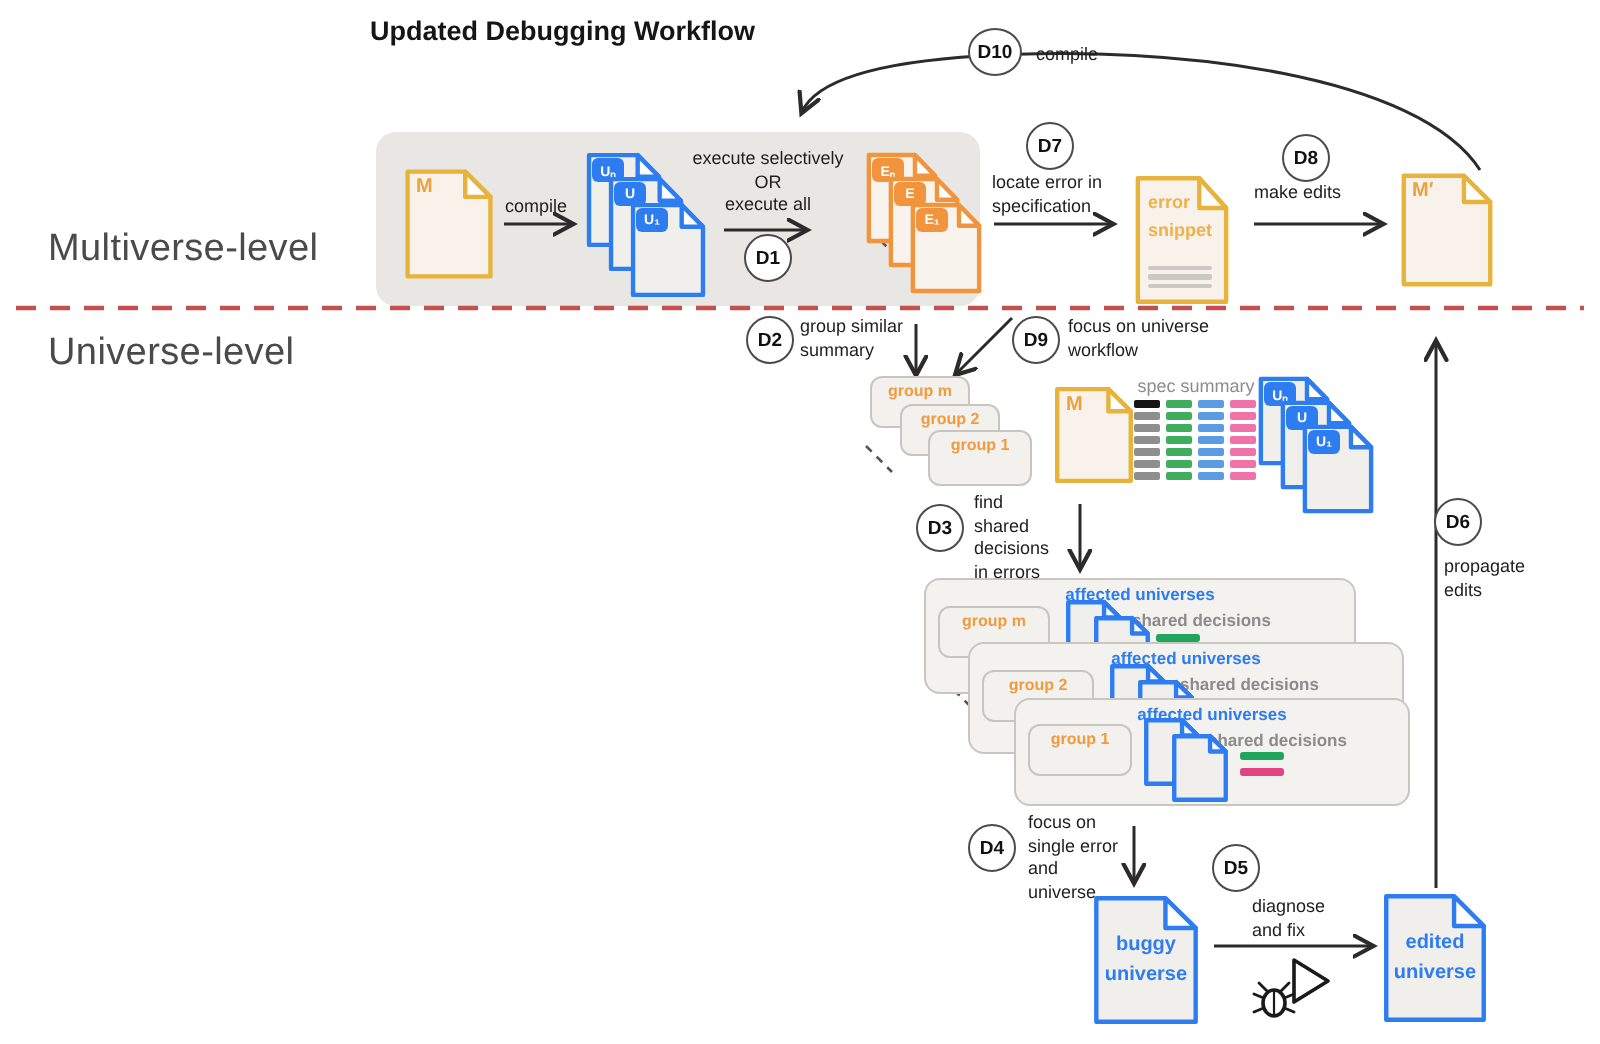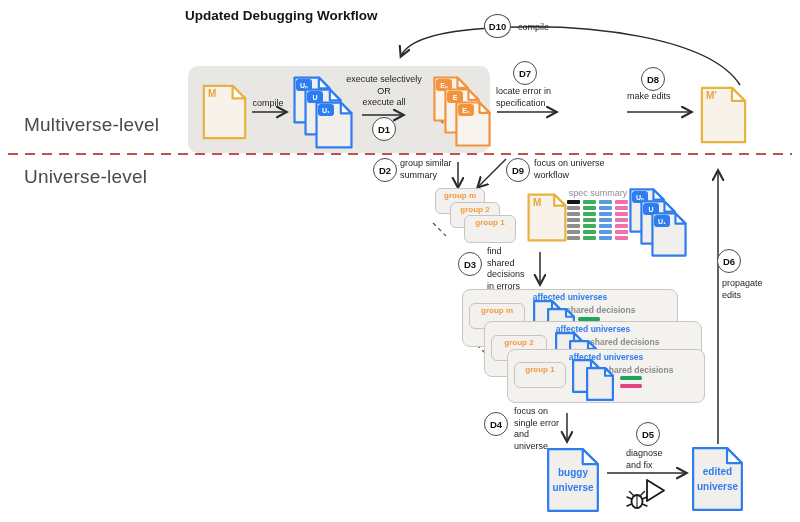--- a/index.html
+++ b/index.html
@@ -102,21 +102,21 @@
   </svg>
 
   <div class="title">Updated Debugging Workflow</div>
   <div class="levellbl" style="top:166px">Universe-level</div>
   <div class="levellbl" style="top:114px">Multiverse-level</div>
 
   <div class="dcir" style="left:372px;top:117px">D1</div>
   <div class="dcir" style="left:373px;top:158px">D2</div>
   <div class="dcir" style="left:458px;top:252px">D3</div>
   <div class="dcir" style="left:484px;top:412px">D4</div>
-  <div class="dcir" style="left:636px;top:422px">D5</div>
+  <div class="dcir" style="left:606px;top:422px">D5</div>
   <div class="dcir" style="left:717px;top:249px">D6</div>
   <div class="dcir" style="left:513px;top:61px">D7</div>
   <div class="dcir" style="left:641px;top:67px">D8</div>
   <div class="dcir" style="left:506px;top:158px">D9</div>
   <div class="dcir wide" style="left:484px;top:14px">D10</div>
 
   <div class="lbl" style="left:518px;top:22px">compile</div>
   <div class="lbl center" style="left:244px;top:98px;width:48px">compile</div>
   <div class="lbl center" style="left:338px;top:74px;width:92px">execute selectively
 OR
@@ -184,20 +184,32 @@
       <span class="badge ob">E</span>
     </div>
     <div class="doc orange" style="left:22px;top:25px;width:36px;height:46px">
       <svg viewBox="0 0 50 62" preserveAspectRatio="none">
           <use href="#doc-shape"></use>
         </svg>
       <span class="badge ob">E₁</span>
     </div>
   </div>
 
+  <div class="doc yellow" style="left:567px;top:87px;width:48px;height:66px">
+    <svg viewBox="0 0 50 62" preserveAspectRatio="none">
+        <use href="#doc-shape"></use>
+      </svg>
+    <span class="snip-label">error
+snippet</span>
+    <span class="snip-lines">
+        <i></i>
+        <i></i>
+        <i></i>
+      </span>
+  </div>
 
   <div class="doc yellow" style="left:700px;top:86px;width:47px;height:58px">
     <svg viewBox="0 0 50 62" preserveAspectRatio="none">
         <use href="#doc-shape"></use>
       </svg>
     <span class="corner-label">M′</span>
   </div>
 
   <div class="grouprect" style="left:435px;top:188px;width:50px;height:26px">
     <span class="glabel">group m</span>

